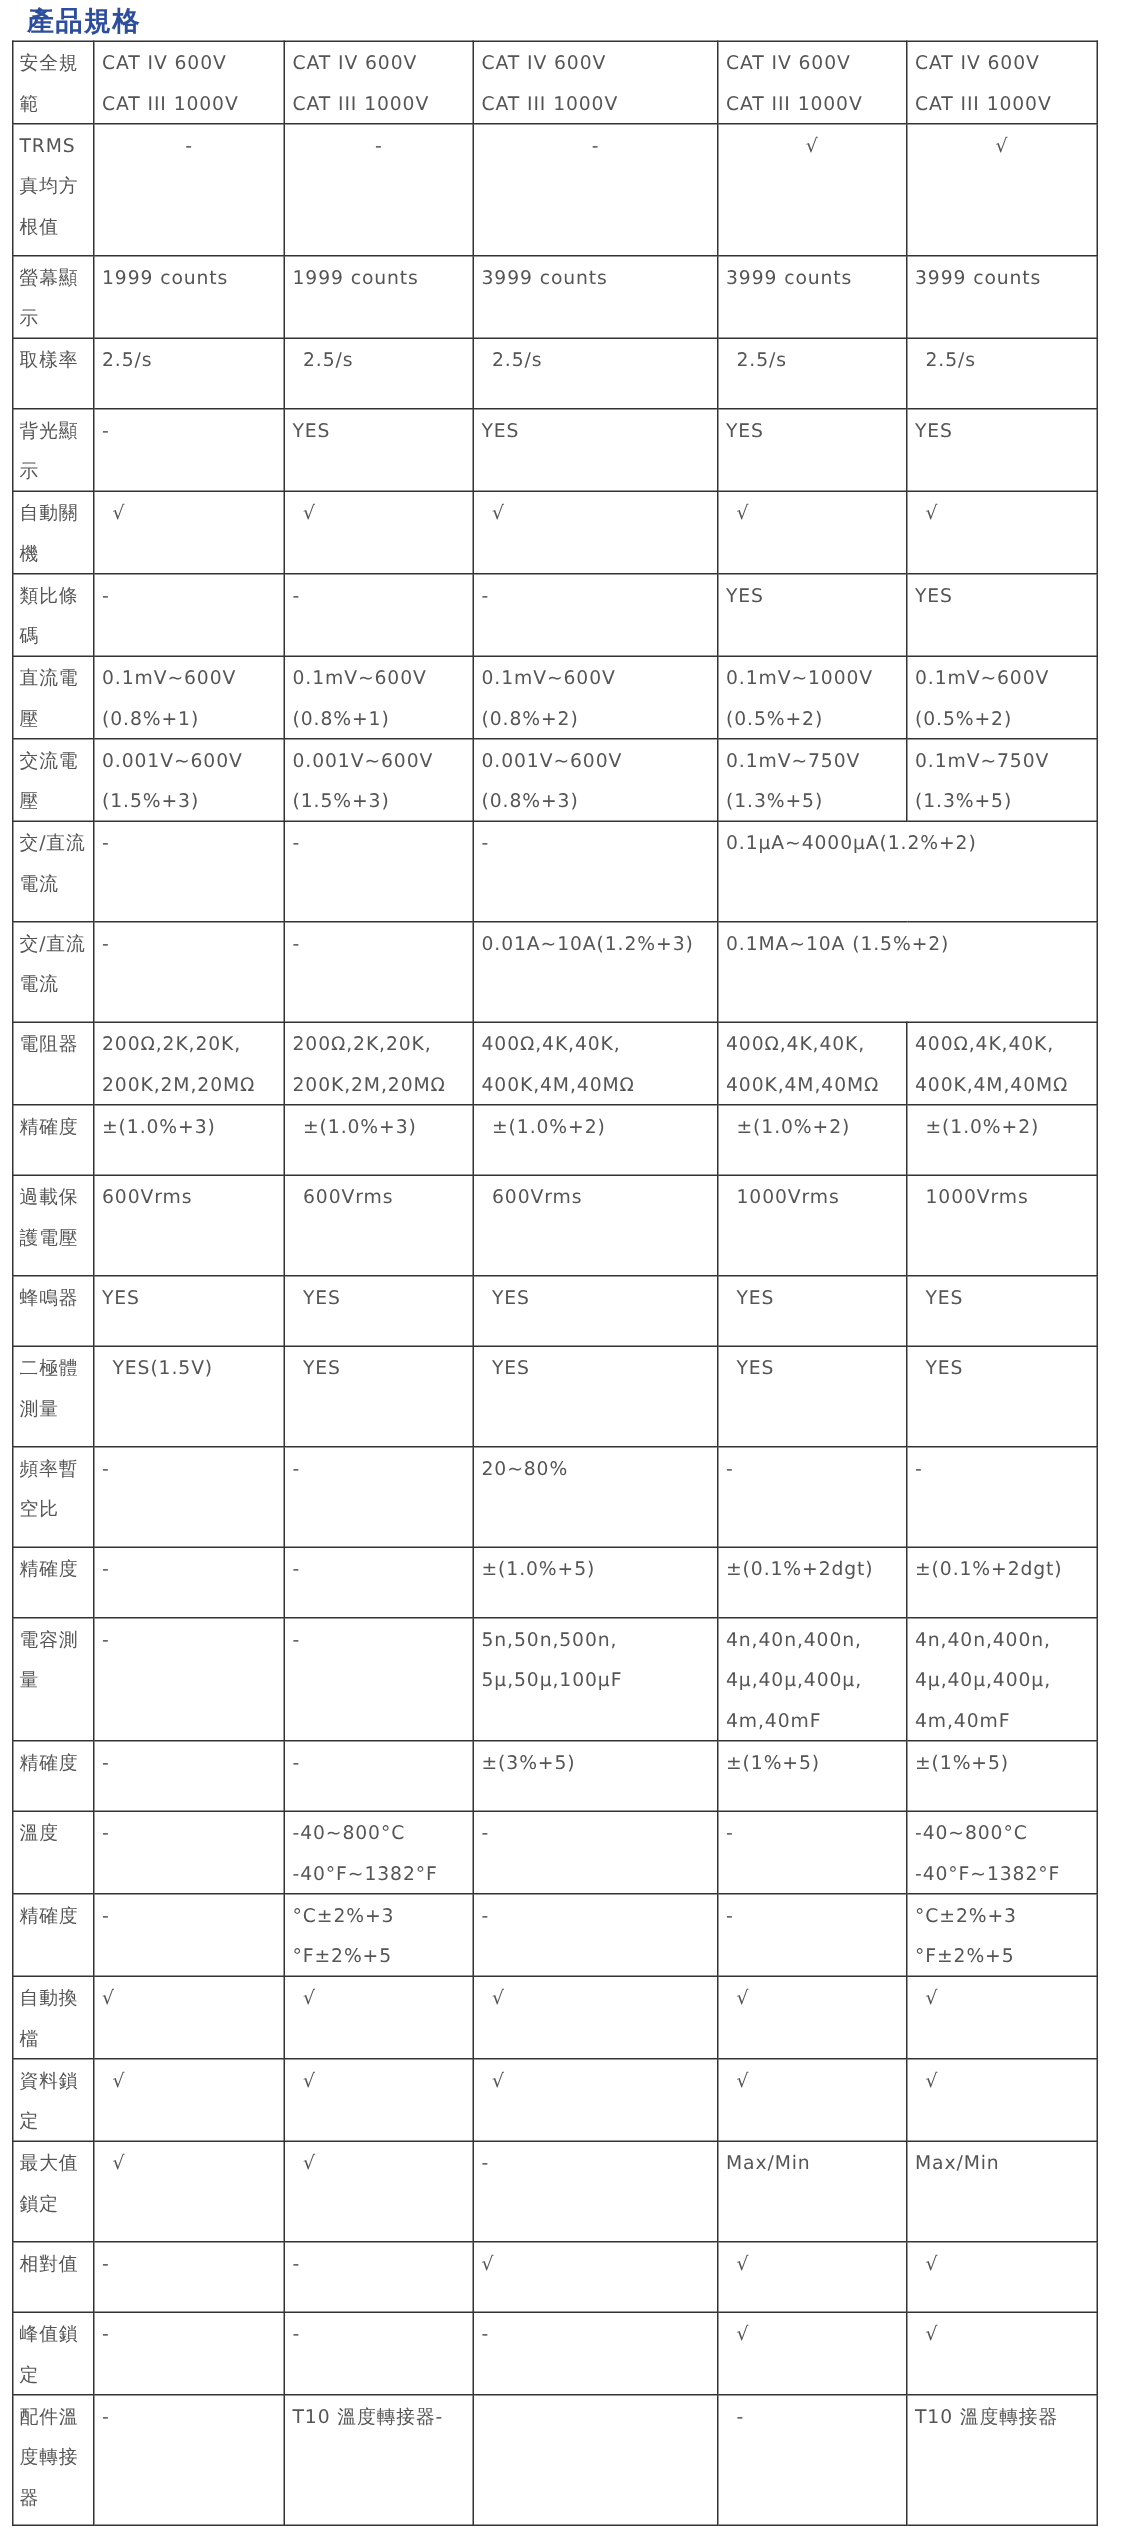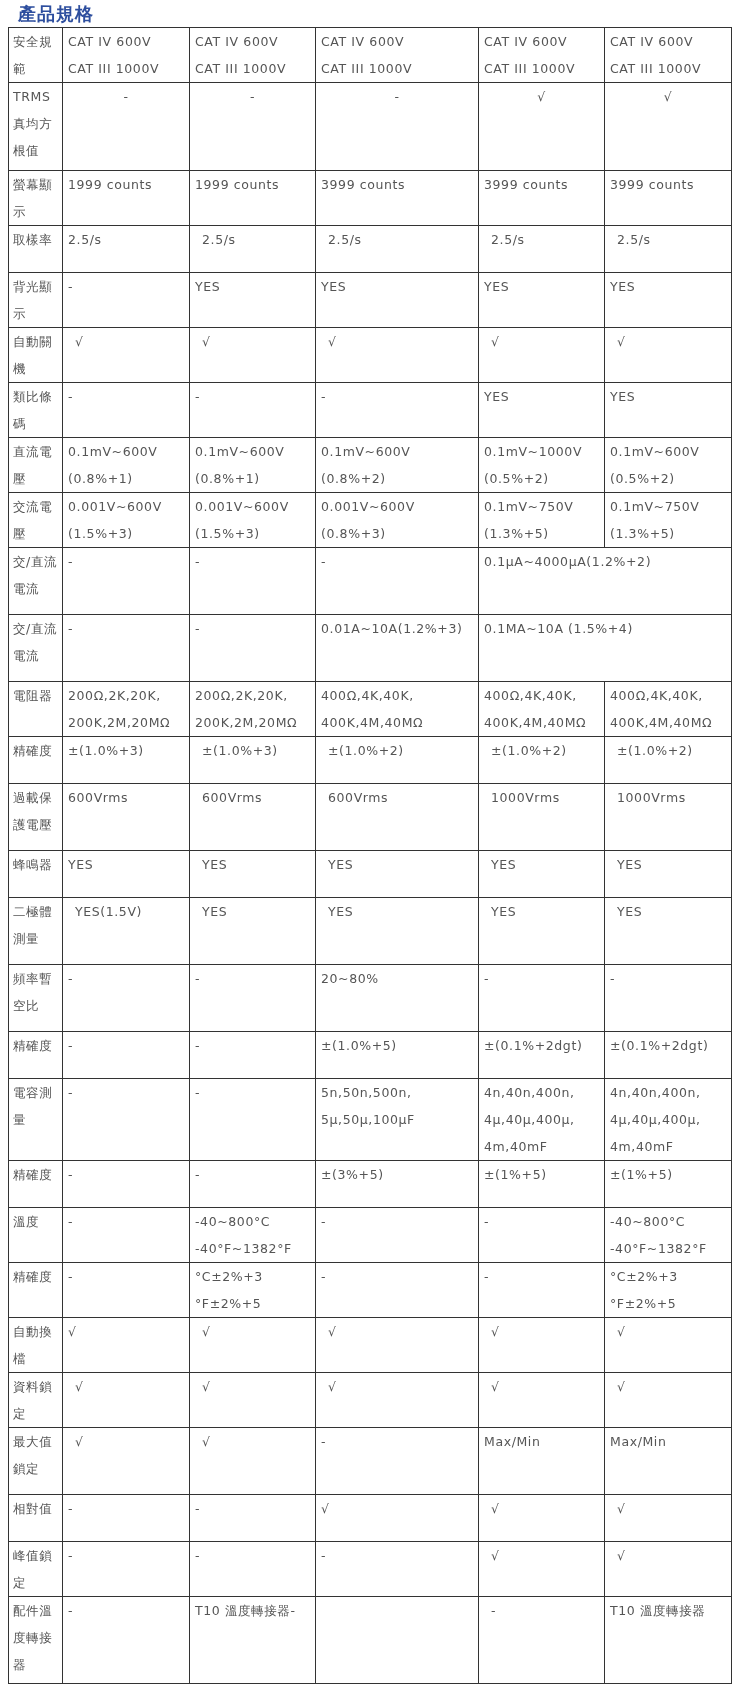--- a/index.html
+++ b/index.html
@@ -227,21 +227,21 @@
         <td>
           <span class="ln">-</span>
         </td>
         <td>
           <span class="ln">-</span>
         </td>
         <td>
           <span class="ln">0.01A~10A(1.2%+3)</span>
         </td>
         <td colspan="2">
-          <span class="ln">0.1MA~10A (1.5%+4)</span>
+          <span class="ln">0.1MA~10A (1.5%+2)</span>
         </td>
       </tr>
       <tr style="height: 55px;">
         <td class="lbl">電阻器</td>
         <td>
           <span class="ln">200Ω,2K,20K,</span>
           <span class="ln">200K,2M,20MΩ</span>
         </td>
         <td>
           <span class="ln">200Ω,2K,20K,</span>

